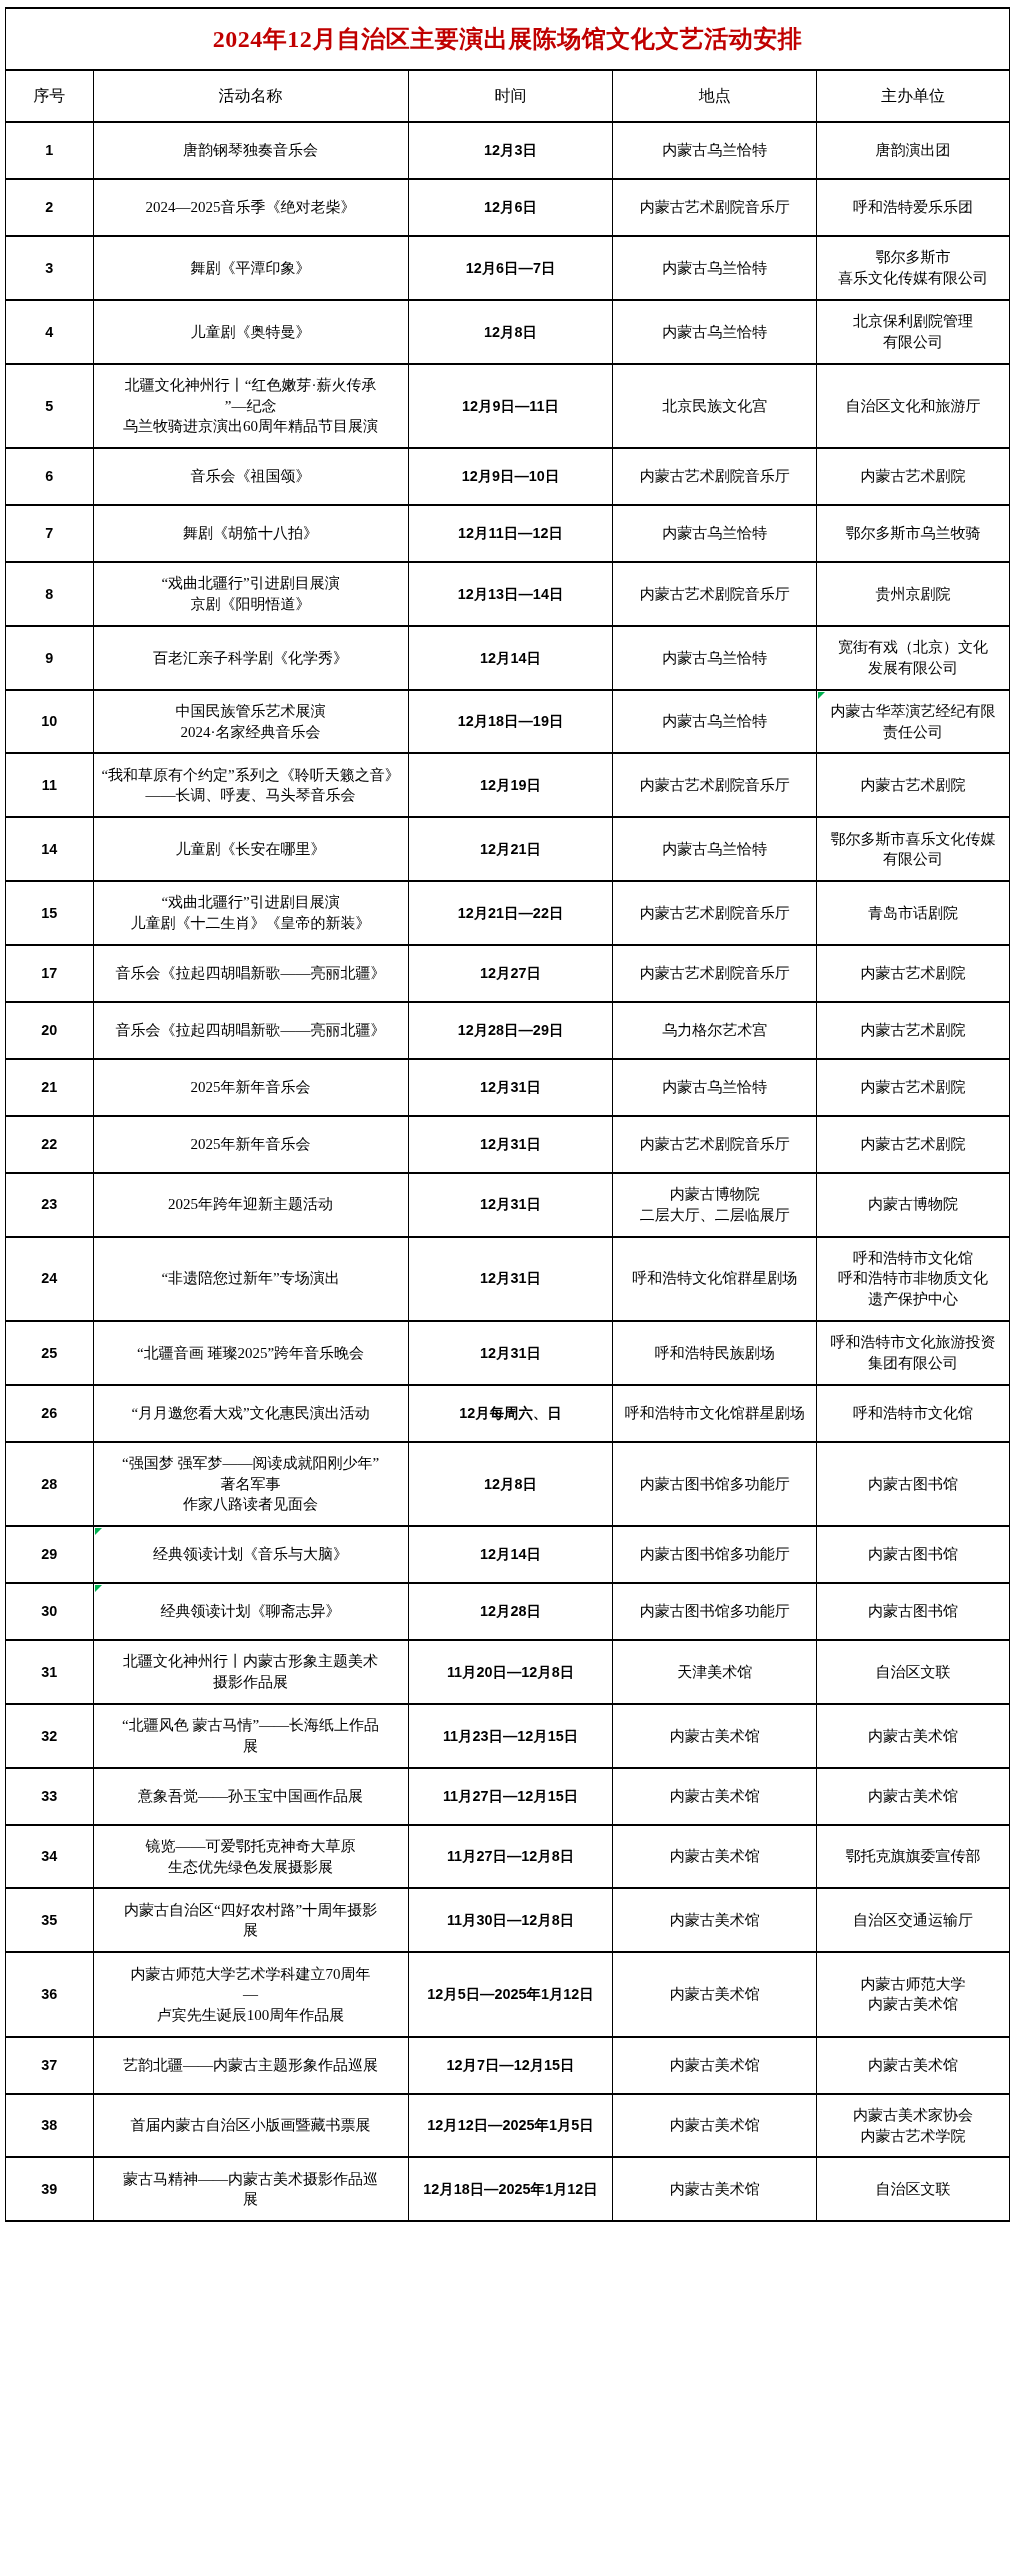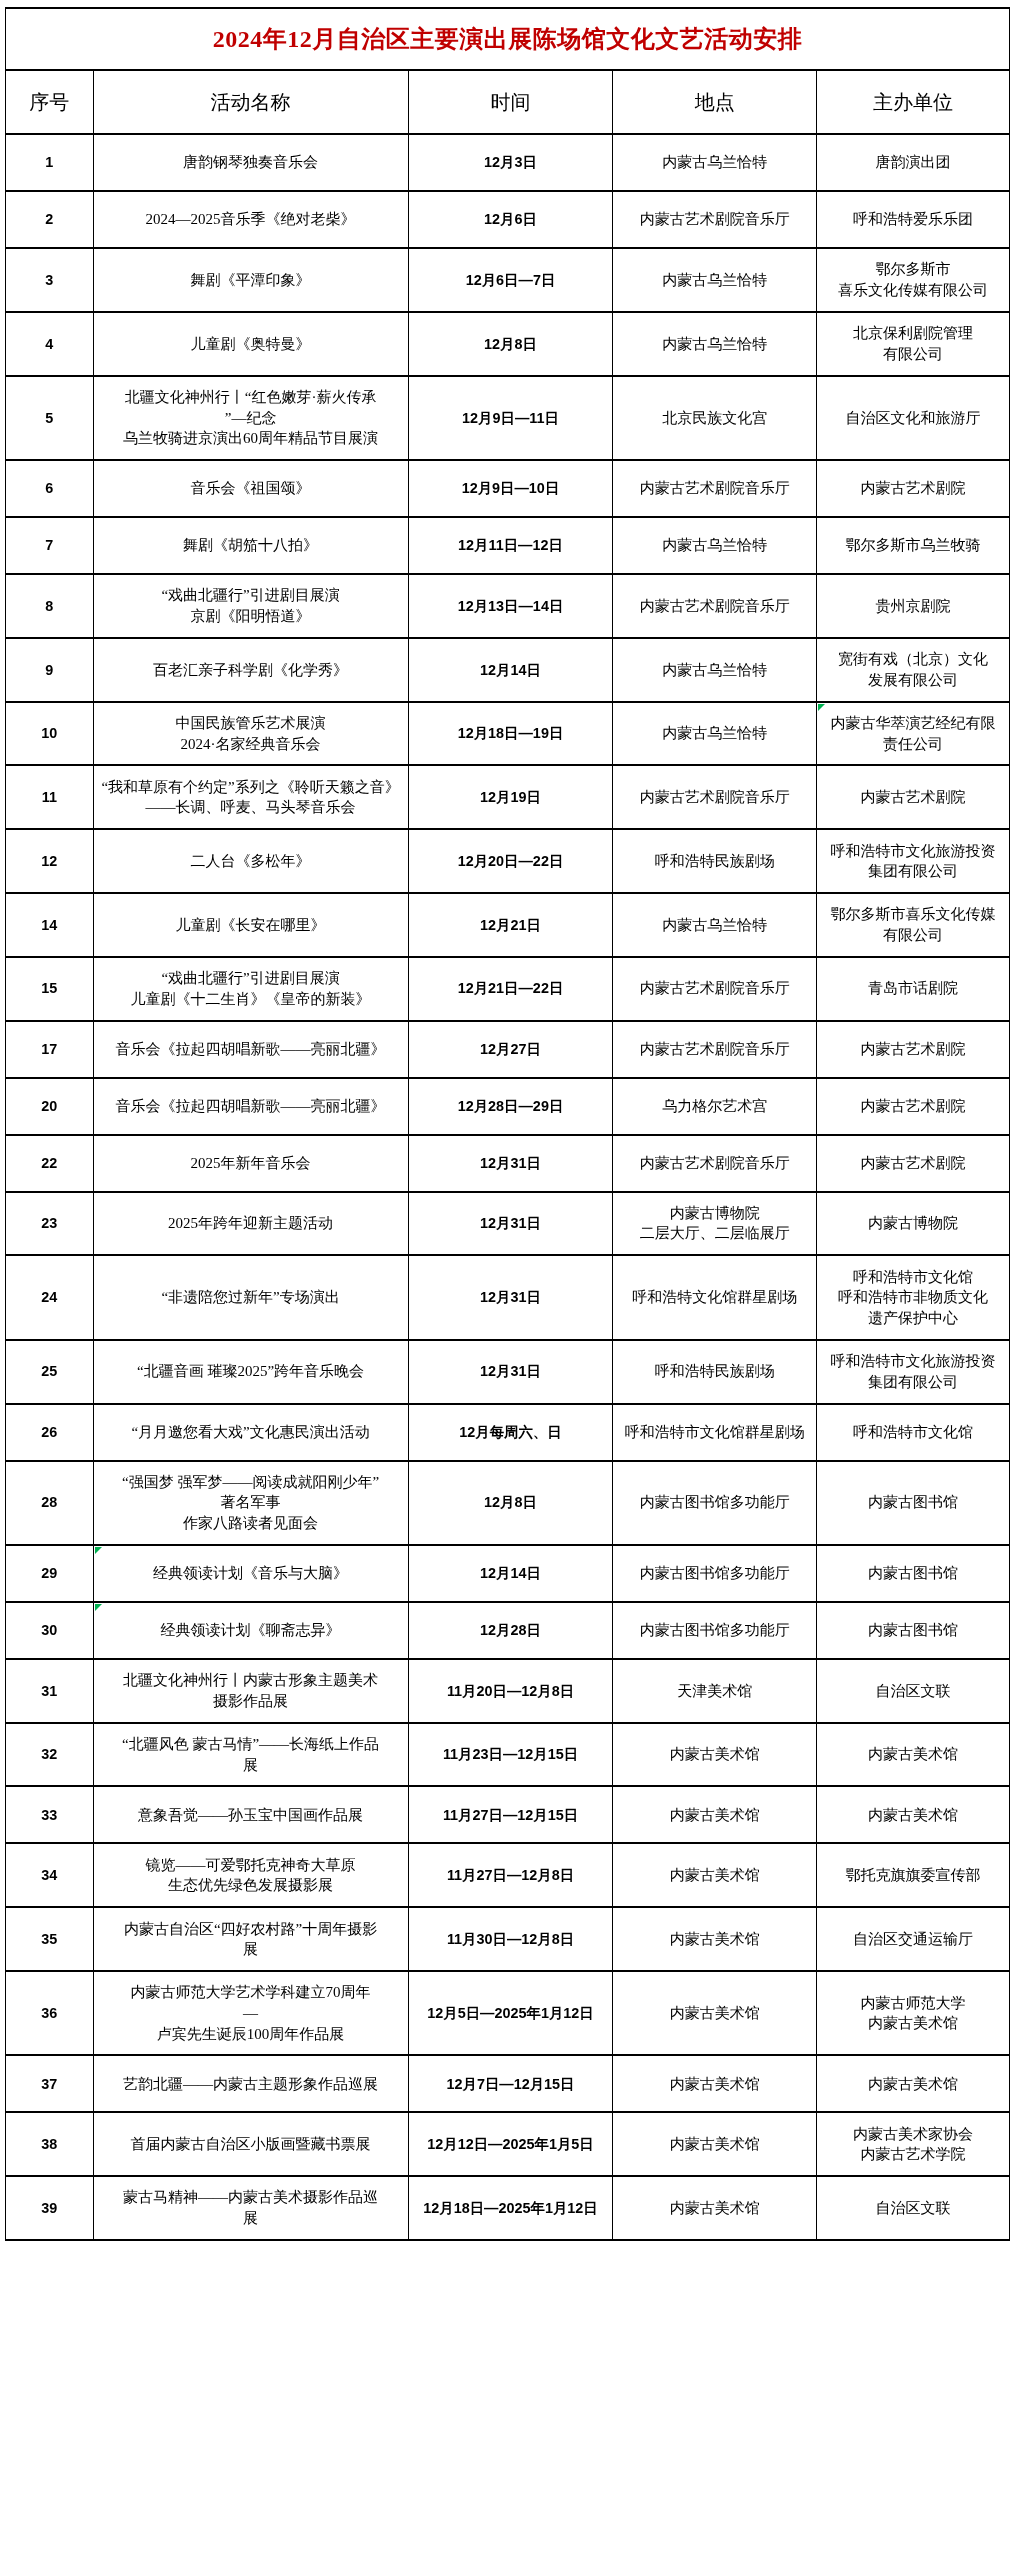--- a/index.html
+++ b/index.html
@@ -44,22 +44,22 @@
   .title-cell {
     height: 62px;
     font-size: 24px;
     font-weight: bold;
     color: #c00000;
     letter-spacing: 0.5px;
     border-top: 4.1px solid #000;
     font-family: "Liberation Serif", "DejaVu Serif", serif;
   }
   th.col-header {
-    height: 64px;
-    font-size: 20px;
+    height: 52px;
+    font-size: 16px;
     font-weight: normal;
     font-family: "Liberation Serif", "DejaVu Serif", serif;
   }
   td.cell {
     font-size: 15px;
     line-height: 20.6px;
     height: 57px;
   }
   td.cell-no, td.cell-time {
     font-weight: bold;
@@ -184,28 +184,20 @@
 责任公司<span class="green-flag"></span></td>
         </tr>
         <tr>
           <td class="cell cell-no">11</td>
           <td class="cell cell-name">“我和草原有个约定”系列之《聆听天籁之音》——长调、呼麦、马头琴音乐会</td>
           <td class="cell cell-time">12月19日</td>
           <td class="cell cell-place">内蒙古艺术剧院音乐厅</td>
           <td class="cell cell-organizer">内蒙古艺术剧院</td>
         </tr>
         <tr>
-          <td class="cell cell-no">12</td>
-          <td class="cell cell-name">二人台《多松年》</td>
-          <td class="cell cell-time">12月20日—22日</td>
-          <td class="cell cell-place">呼和浩特民族剧场</td>
-          <td class="cell cell-organizer">呼和浩特市文化旅游投资
-集团有限公司</td>
-        </tr>
-        <tr>
           <td class="cell cell-no">14</td>
           <td class="cell cell-name">儿童剧《长安在哪里》</td>
           <td class="cell cell-time">12月21日</td>
           <td class="cell cell-place">内蒙古乌兰恰特</td>
           <td class="cell cell-organizer">鄂尔多斯市喜乐文化传媒
 有限公司</td>
         </tr>
         <tr>
           <td class="cell cell-no">15</td>
           <td class="cell cell-name">“戏曲北疆行”引进剧目展演
@@ -219,20 +211,27 @@
           <td class="cell cell-name">音乐会《拉起四胡唱新歌——亮丽北疆》</td>
           <td class="cell cell-time">12月27日</td>
           <td class="cell cell-place">内蒙古艺术剧院音乐厅</td>
           <td class="cell cell-organizer">内蒙古艺术剧院</td>
         </tr>
         <tr>
           <td class="cell cell-no">20</td>
           <td class="cell cell-name">音乐会《拉起四胡唱新歌——亮丽北疆》</td>
           <td class="cell cell-time">12月28日—29日</td>
           <td class="cell cell-place">乌力格尔艺术宫</td>
+          <td class="cell cell-organizer">内蒙古艺术剧院</td>
+        </tr>
+        <tr>
+          <td class="cell cell-no">21</td>
+          <td class="cell cell-name">2025年新年音乐会</td>
+          <td class="cell cell-time">12月31日</td>
+          <td class="cell cell-place">内蒙古乌兰恰特</td>
           <td class="cell cell-organizer">内蒙古艺术剧院</td>
         </tr>
         <tr>
           <td class="cell cell-no">22</td>
           <td class="cell cell-name">2025年新年音乐会</td>
           <td class="cell cell-time">12月31日</td>
           <td class="cell cell-place">内蒙古艺术剧院音乐厅</td>
           <td class="cell cell-organizer">内蒙古艺术剧院</td>
         </tr>
         <tr>

